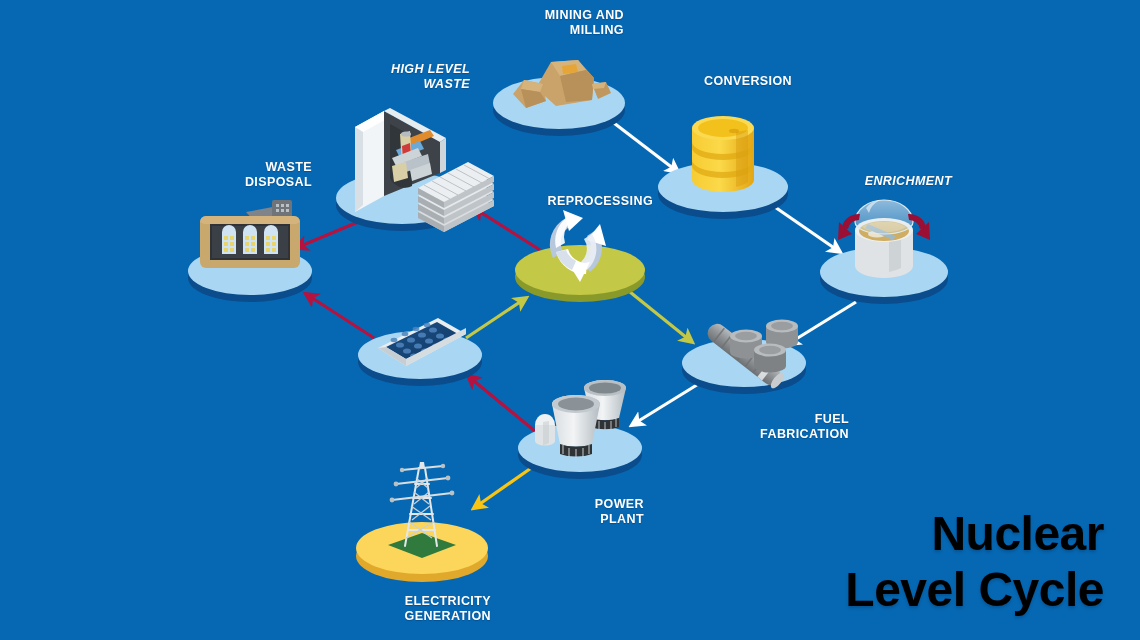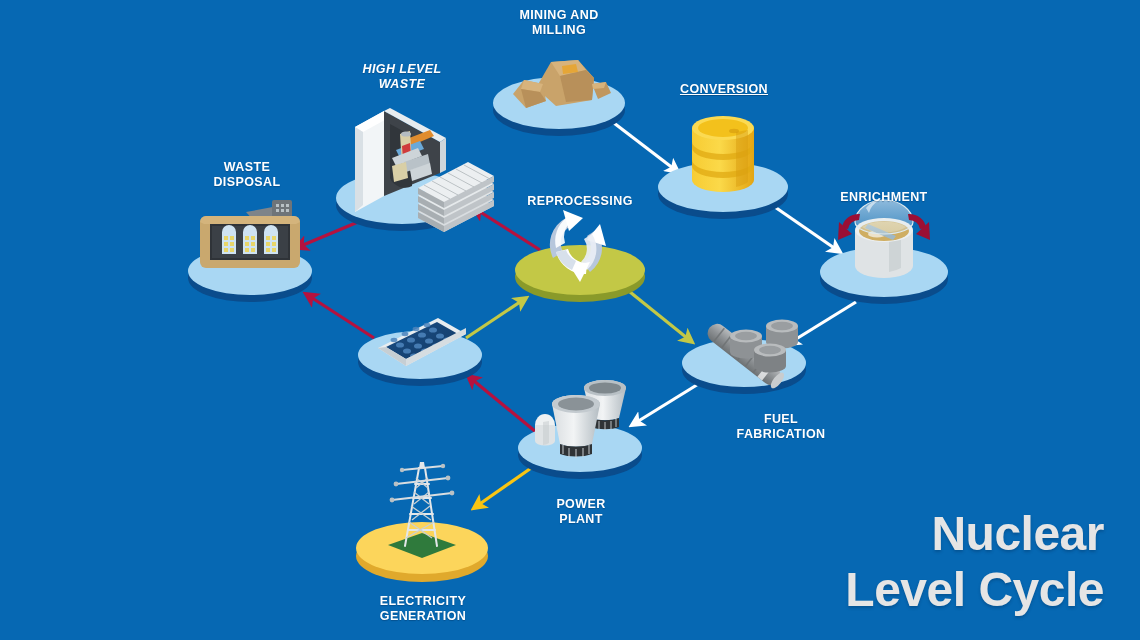--- a/index.html
+++ b/index.html
@@ -11,32 +11,32 @@
   }
   #stage{position:absolute;inset:0;width:1140px;height:640px;}
   svg.layer{position:absolute;left:0;top:0;width:1140px;height:640px;}
   .node-label{
     position:absolute;
     color:#ffffff;
     font-weight:bold;
     font-size:12.5px;
     line-height:14.5px;
     letter-spacing:.4px;
-    text-align:center;
+    text-align:right;
     text-transform:uppercase;
     white-space:pre-line;
     text-shadow:0 1px 1px rgba(0,40,80,.35);
     pointer-events:none;
   }
   #title-block{
     position:absolute;
     right:36px;
     bottom:22px;
     text-align:right;
-    color:#e5e5e5;
+    color:#000000;
     font-weight:bold;
     font-size:48px;
     line-height:56px;
     letter-spacing:-.5px;
     text-shadow:0 2px 3px rgba(0,40,80,.30);
   }
   #title-block div{white-space:nowrap;}
 </style>
 </head>
 <body>
@@ -404,22 +404,22 @@
               <rect x="272" y="248" width="4" height="4"></rect>
           </g>
         </g>
         <path d="M200,222 a6,6 0 0 1 6,-6 L294,216 a6,6 0 0 1 6,6 L296,224 L204,224 Z" fill="#d8b981" opacity=".7"></path>
       </g>
     </g>
   </svg>
 
   <div class="node-label" style="left:494px;top:8px;width:130px;">Mining and
 Milling</div>
-  <div class="node-label" style="left:656px;top:82px;width:136px;text-decoration:underline;">Conversion</div>
-  <div class="node-label" style="left:816px;top:190px;width:136px;">Enrichment</div>
+  <div class="node-label" style="left:656px;top:74px;width:136px;">Conversion</div>
+  <div class="node-label" style="left:816px;top:174px;width:136px;font-style:italic;">Enrichment</div>
   <div class="node-label" style="left:713px;top:412px;width:136px;">Fuel
 Fabrication</div>
   <div class="node-label" style="left:355px;top:594px;width:136px;">Electricity
 Generation</div>
   <div class="node-label" style="left:518px;top:497px;width:126px;">Power
 Plant</div>
   <div class="node-label" style="left:507px;top:194px;width:146px;">Reprocessing</div>
   <div class="node-label" style="left:334px;top:62px;width:136px;font-style:italic;">High Level
 Waste</div>
   <div class="node-label" style="left:182px;top:160px;width:130px;">Waste

